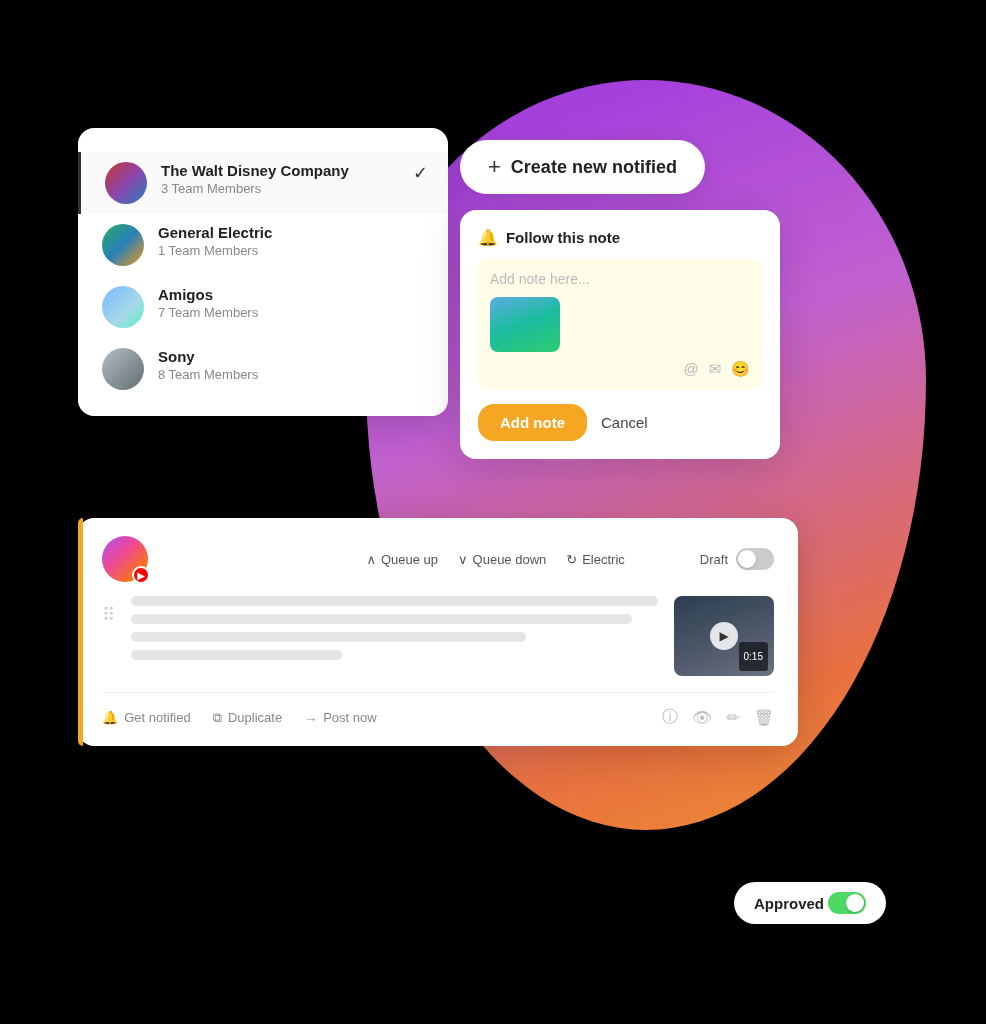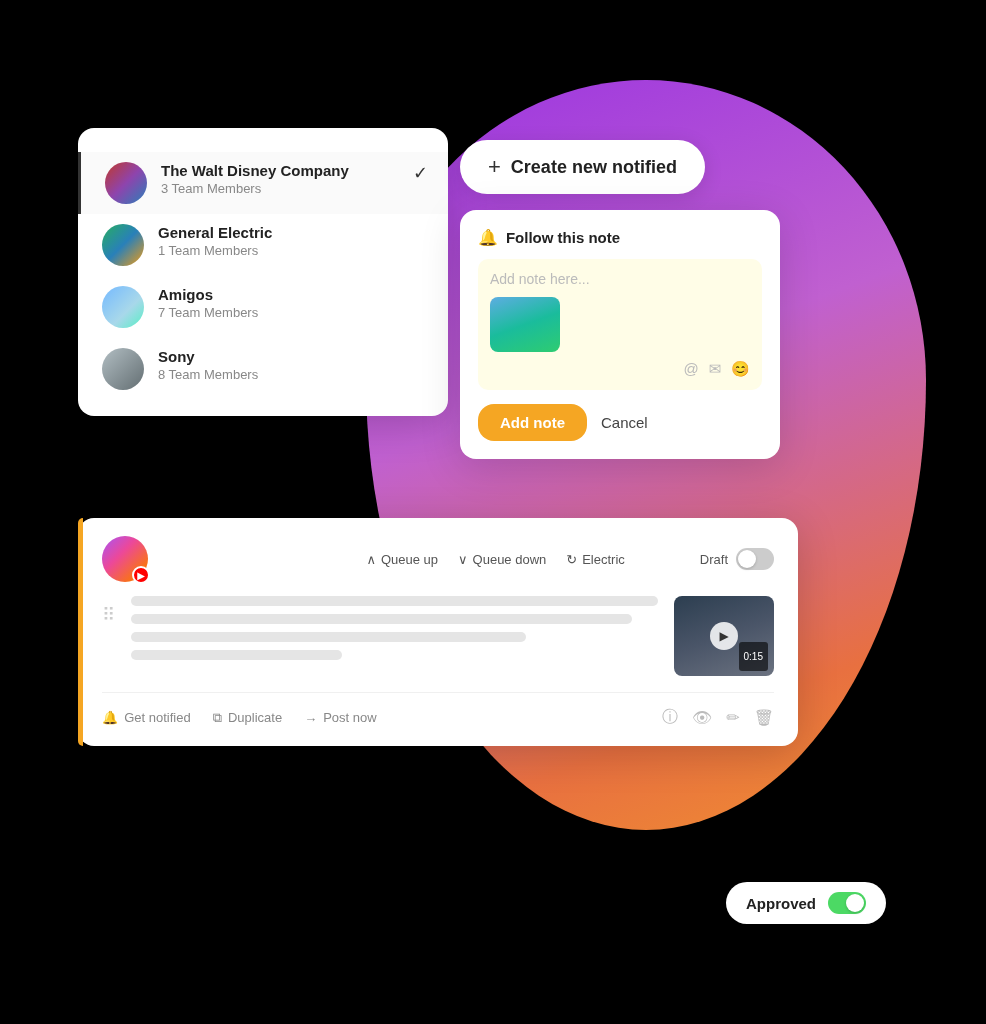--- a/index.html
+++ b/index.html
@@ -434,21 +434,21 @@
     
     .approved-badge {
       position: absolute;
       right: 100px;
       bottom: 100px;
       background: #fff;
       border-radius: 50px;
       padding: 10px 20px;
       display: flex;
       align-items: center;
-      gap: 12px;
+      gap: 4px;
       font-size: 15px;
       font-weight: 600;
       color: #222;
       box-shadow: 0 4px 20px rgba(0,0,0,0.15);
       z-index: 25;
     }
 
     
     .post-card-yellow-border {
       position: absolute;

